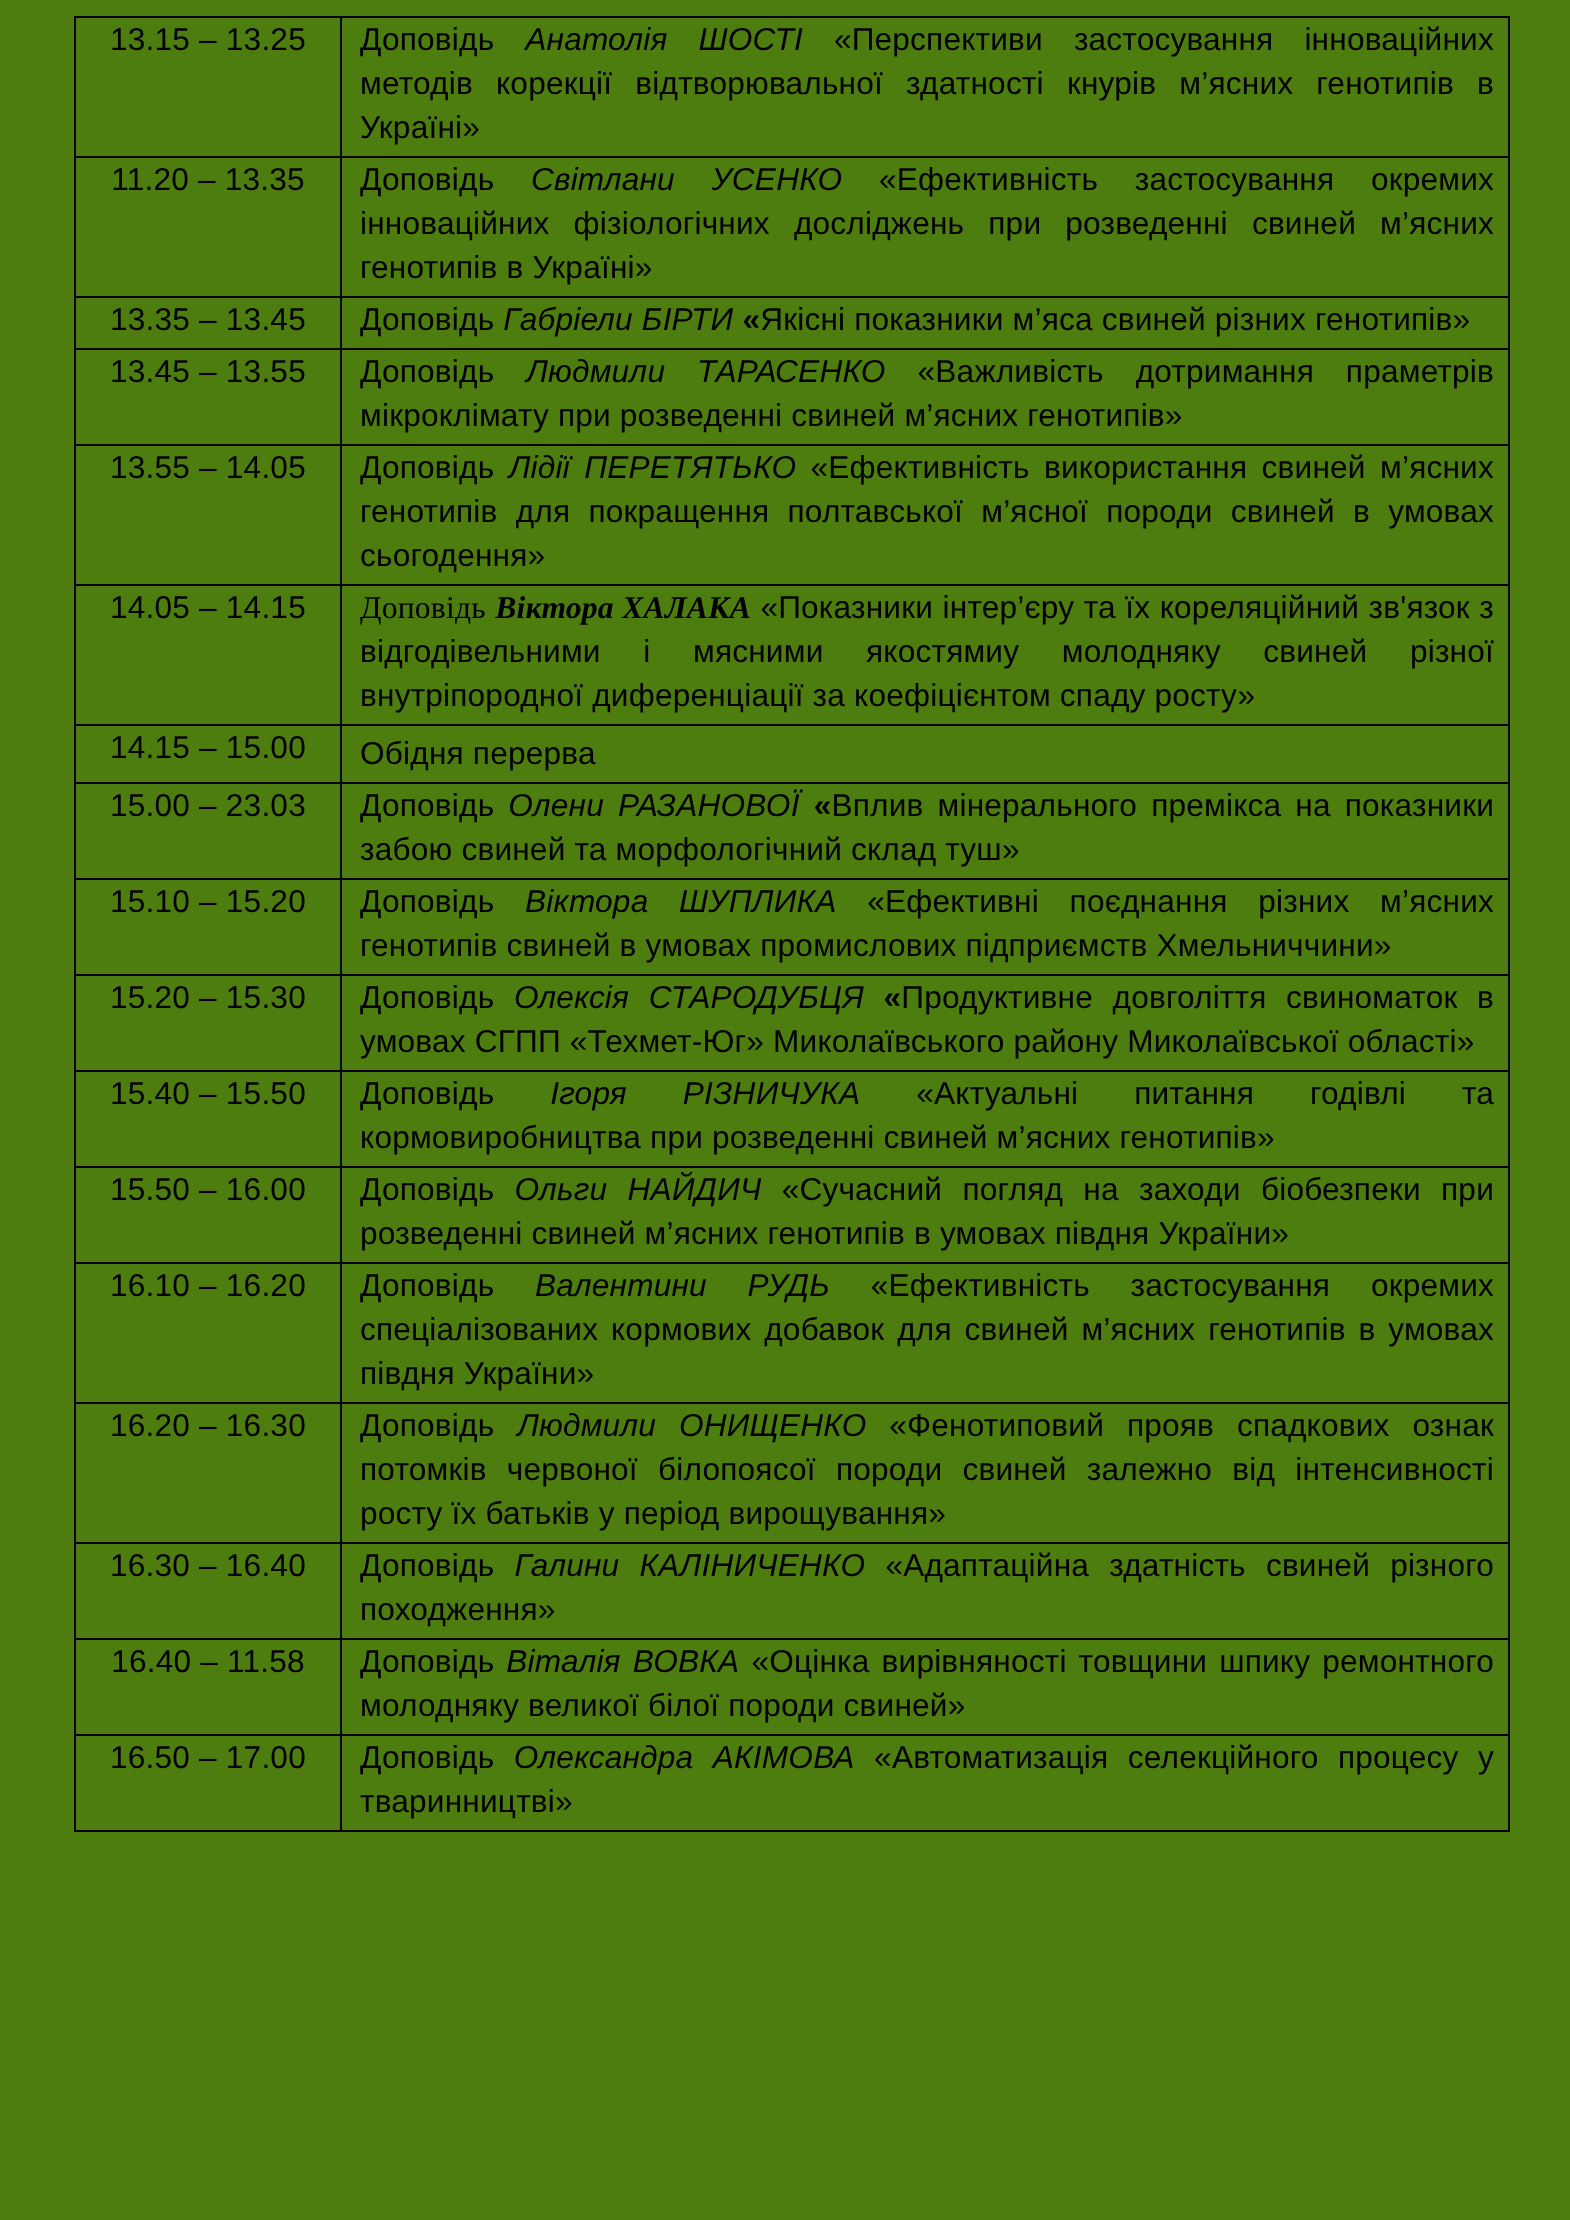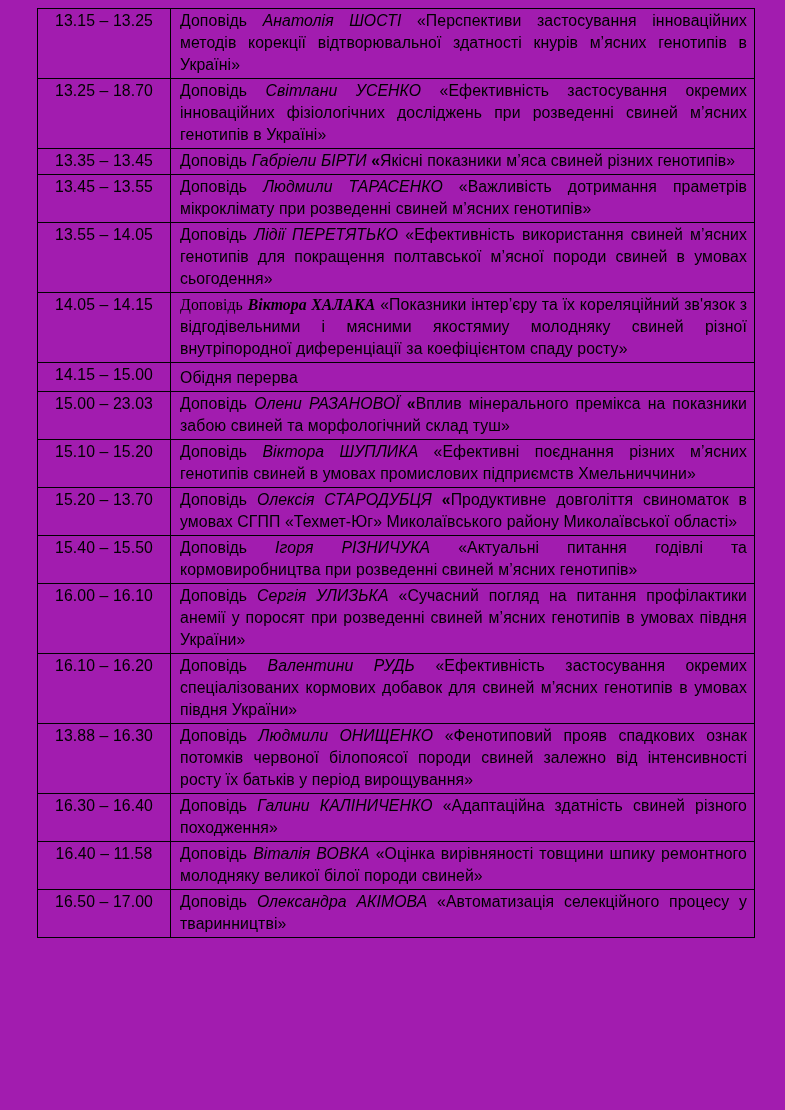--- a/index.html
+++ b/index.html
@@ -11,21 +11,21 @@
     width: 785px;
     height: 1110px;
     overflow: hidden;
     font-family: "Liberation Sans", "DejaVu Sans", sans-serif;
     color: #000000;
   }
   .page {
     position: relative;
     width: 785px;
     height: 1110px;
-    background: #a21caf;
+    background: #4d7c0f;
   }
   table.schedule {
     position: absolute;
     left: 37px;
     top: 8px;
     width: 718px;
     border-collapse: collapse;
     table-layout: fixed;
   }
   table.schedule td {
@@ -69,21 +69,21 @@
 <body>
 
 <div class="page">
   <table class="schedule">
     <tbody>
         <tr>
           <td class="time-cell">13.15 – 13.25</td>
           <td class="talk-cell"><span>Доповідь</span> <span class="speaker">Анатолія ШОСТІ</span><span> «Перспективи застосування інноваційних методів корекції відтворювальної здатності кнурів м’ясних генотипів в Україні»</span></td>
         </tr>
         <tr>
-          <td class="time-cell">13.25 – 18.70</td>
+          <td class="time-cell">11.20 – 13.35</td>
           <td class="talk-cell"><span>Доповідь</span> <span class="speaker">Світлани УСЕНКО</span><span> «Ефективність застосування окремих інноваційних фізіологічних досліджень при розведенні свиней м’ясних генотипів в Україні»</span></td>
         </tr>
         <tr>
           <td class="time-cell">13.35 – 13.45</td>
           <td class="talk-cell"><span>Доповідь</span> <span class="speaker">Габріели БІРТИ</span><span class="bold-quote"> «</span><span>Якісні показники м’яса свиней різних генотипів»</span></td>
         </tr>
         <tr>
           <td class="time-cell">13.45 – 13.55</td>
           <td class="talk-cell"><span>Доповідь</span> <span class="speaker">Людмили ТАРАСЕНКО</span><span> «Важливість дотримання праметрів мікроклімату при розведенні свиней м’ясних генотипів»</span></td>
         </tr>
@@ -101,37 +101,37 @@
         </tr>
         <tr>
           <td class="time-cell">15.00 – 23.03</td>
           <td class="talk-cell"><span>Доповідь</span> <span class="speaker">Олени РАЗАНОВОЇ</span><span class="bold-quote"> «</span><span>Вплив мінерального премікса на показники забою свиней та морфологічний склад туш»</span></td>
         </tr>
         <tr>
           <td class="time-cell">15.10 – 15.20</td>
           <td class="talk-cell"><span>Доповідь</span> <span class="speaker">Віктора ШУПЛИКА</span><span> «Ефективні поєднання різних м’ясних генотипів свиней в умовах промислових підприємств Хмельниччини»</span></td>
         </tr>
         <tr>
-          <td class="time-cell">15.20 – 13.70</td>
+          <td class="time-cell">15.20 – 15.30</td>
           <td class="talk-cell"><span>Доповідь</span> <span class="speaker">Олексія СТАРОДУБЦЯ</span><span class="bold-quote"> «</span><span>Продуктивне довголіття свиноматок в умовах СГПП «Техмет-Юг» Миколаївського району Миколаївської області»</span></td>
         </tr>
         <tr>
           <td class="time-cell">15.40 – 15.50</td>
           <td class="talk-cell"><span>Доповідь</span> <span class="speaker">Ігоря РІЗНИЧУКА</span><span> «Актуальні питання годівлі та кормовиробництва при розведенні свиней м’ясних генотипів»</span></td>
         </tr>
         <tr>
-          <td class="time-cell">16.00 – 16.10</td>
-          <td class="talk-cell"><span>Доповідь</span> <span class="speaker">Сергія УЛИЗЬКА</span><span> «Сучасний погляд на питання профілактики анемії у поросят при розведенні свиней м’ясних генотипів в умовах півдня України»</span></td>
+          <td class="time-cell">15.50 – 16.00</td>
+          <td class="talk-cell"><span>Доповідь</span> <span class="speaker">Ольги НАЙДИЧ</span><span> «Сучасний погляд на заходи біобезпеки при розведенні свиней м’ясних генотипів в умовах півдня України»</span></td>
         </tr>
         <tr>
           <td class="time-cell">16.10 – 16.20</td>
           <td class="talk-cell"><span>Доповідь</span> <span class="speaker">Валентини РУДЬ</span><span> «Ефективність застосування окремих спеціалізованих кормових добавок для свиней м’ясних генотипів в умовах півдня України»</span></td>
         </tr>
         <tr>
-          <td class="time-cell">13.88 – 16.30</td>
+          <td class="time-cell">16.20 – 16.30</td>
           <td class="talk-cell"><span>Доповідь</span> <span class="speaker">Людмили ОНИЩЕНКО</span><span> «Фенотиповий прояв спадкових ознак потомків червоної білопоясої породи свиней залежно від інтенсивності росту їх батьків у період вирощування»</span></td>
         </tr>
         <tr>
           <td class="time-cell">16.30 – 16.40</td>
           <td class="talk-cell"><span>Доповідь</span> <span class="speaker">Галини КАЛІНИЧЕНКО</span><span> «Адаптаційна здатність свиней різного походження»</span></td>
         </tr>
         <tr>
           <td class="time-cell">16.40 – 11.58</td>
           <td class="talk-cell"><span>Доповідь</span> <span class="speaker">Віталія ВОВКА</span><span> «Оцінка вирівняності товщини шпику ремонтного молодняку великої білої породи свиней»</span></td>
         </tr>

